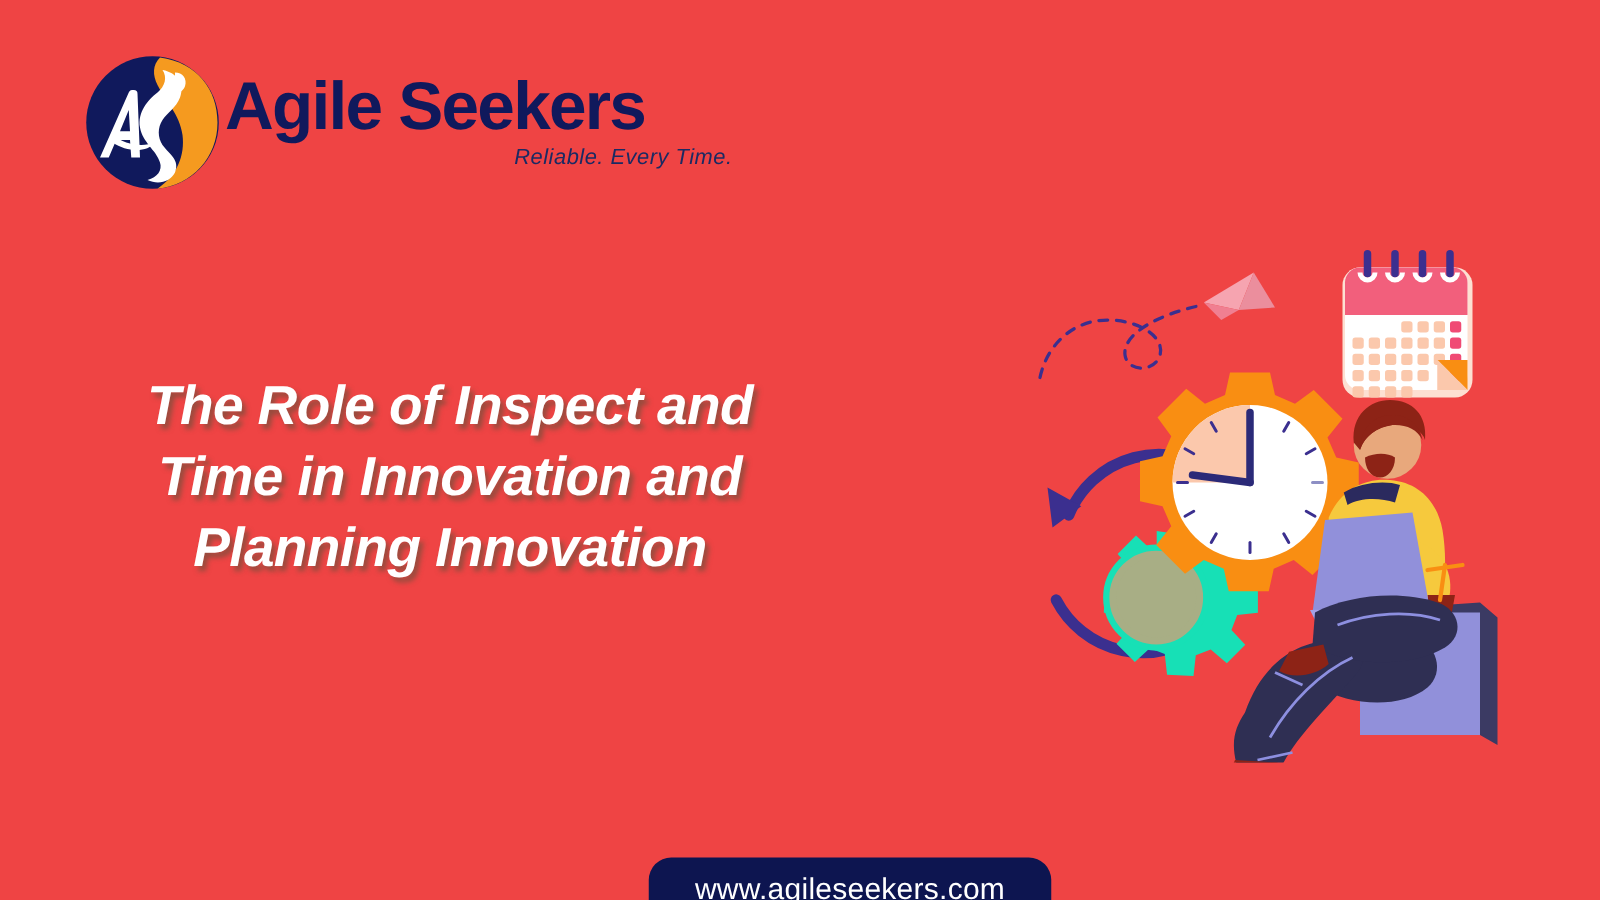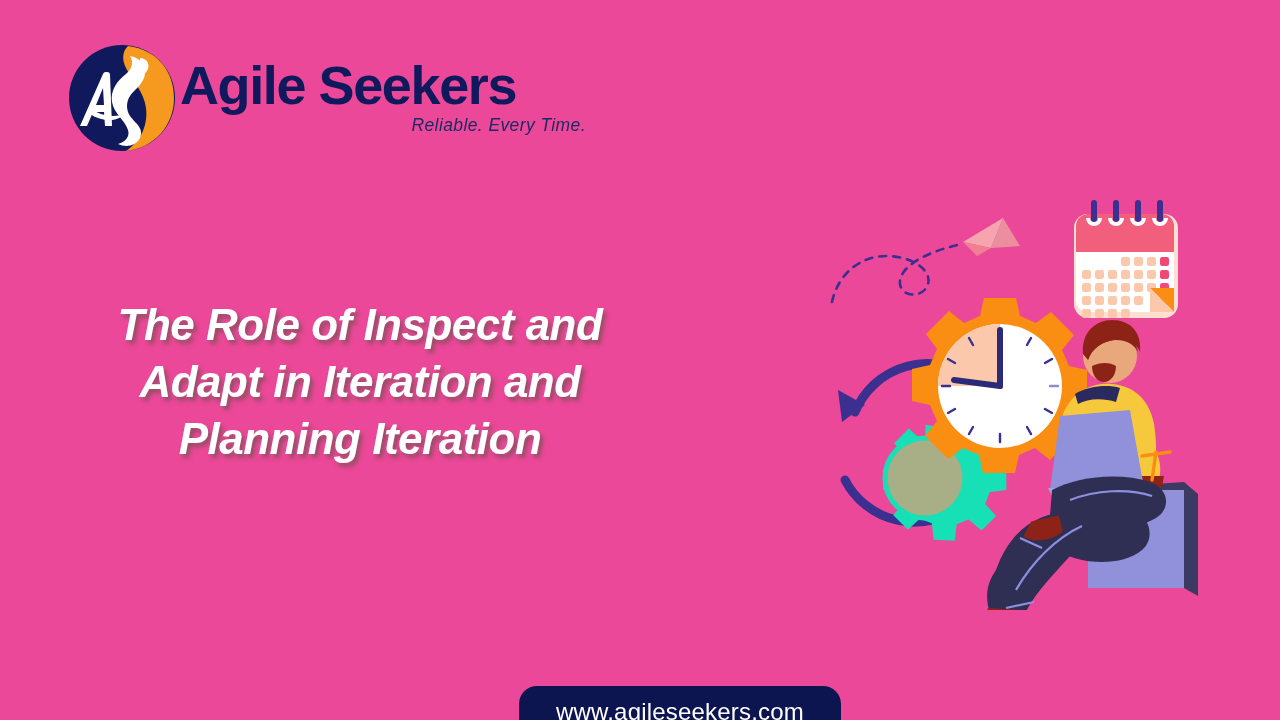--- a/index.html
+++ b/index.html
@@ -9,21 +9,21 @@
   body {
     width: 1280px;
     height: 720px;
     overflow: hidden;
     font-family: "Liberation Sans", sans-serif;
   }
   .slide {
     position: relative;
     width: 1280px;
     height: 720px;
-    background: #ec4899;
+    background: #ef4444;
     overflow: hidden;
   }
 
   
   .logo-block {
     position: absolute;
     left: 68px;
     top: 44px;
     width: 460px;
     height: 116px;
@@ -121,22 +121,22 @@
         <path d="M39 28 C41 28 42 29 42 31 L44 82 L37 82 L36 68 L25 68 L19 82 L12 82 L35 30 C36 28 37 28 39 28 Z M35 44 L28 61 L36 61 Z" fill="#ffffff"></path>
         <path d="M22 64 C32 72 46 74 56 70 C50 78 34 78 22 70 Z" fill="#ffffff"></path>
       </svg>
     </div>
     <div class="logo-wordmark">Agile Seekers</div>
     <div class="logo-tagline">Reliable. Every Time.</div>
   </div>
 
   <div class="headline">
     <span class="hl-line">The Role of Inspect and</span>
-    <span class="hl-line">Adapt in Iteration and</span>
-    <span class="hl-line">Planning Iteration</span>
+    <span class="hl-line">Time in Innovation and</span>
+    <span class="hl-line">Planning Innovation</span>
   </div>
 
   <div class="illustration">
     <svg viewBox="0 0 400 420" width="400" height="420">
 
       <g>
         <path d="M12 112 C18 84 40 66 66 66 C92 66 112 80 108 94 C104 108 82 108 80 94 C78 78 104 62 142 54" fill="none" stroke="#3b2f8f" stroke-width="2.6" stroke-linecap="round" stroke-dasharray="7 7"></path>
       </g>
 
       <g>

